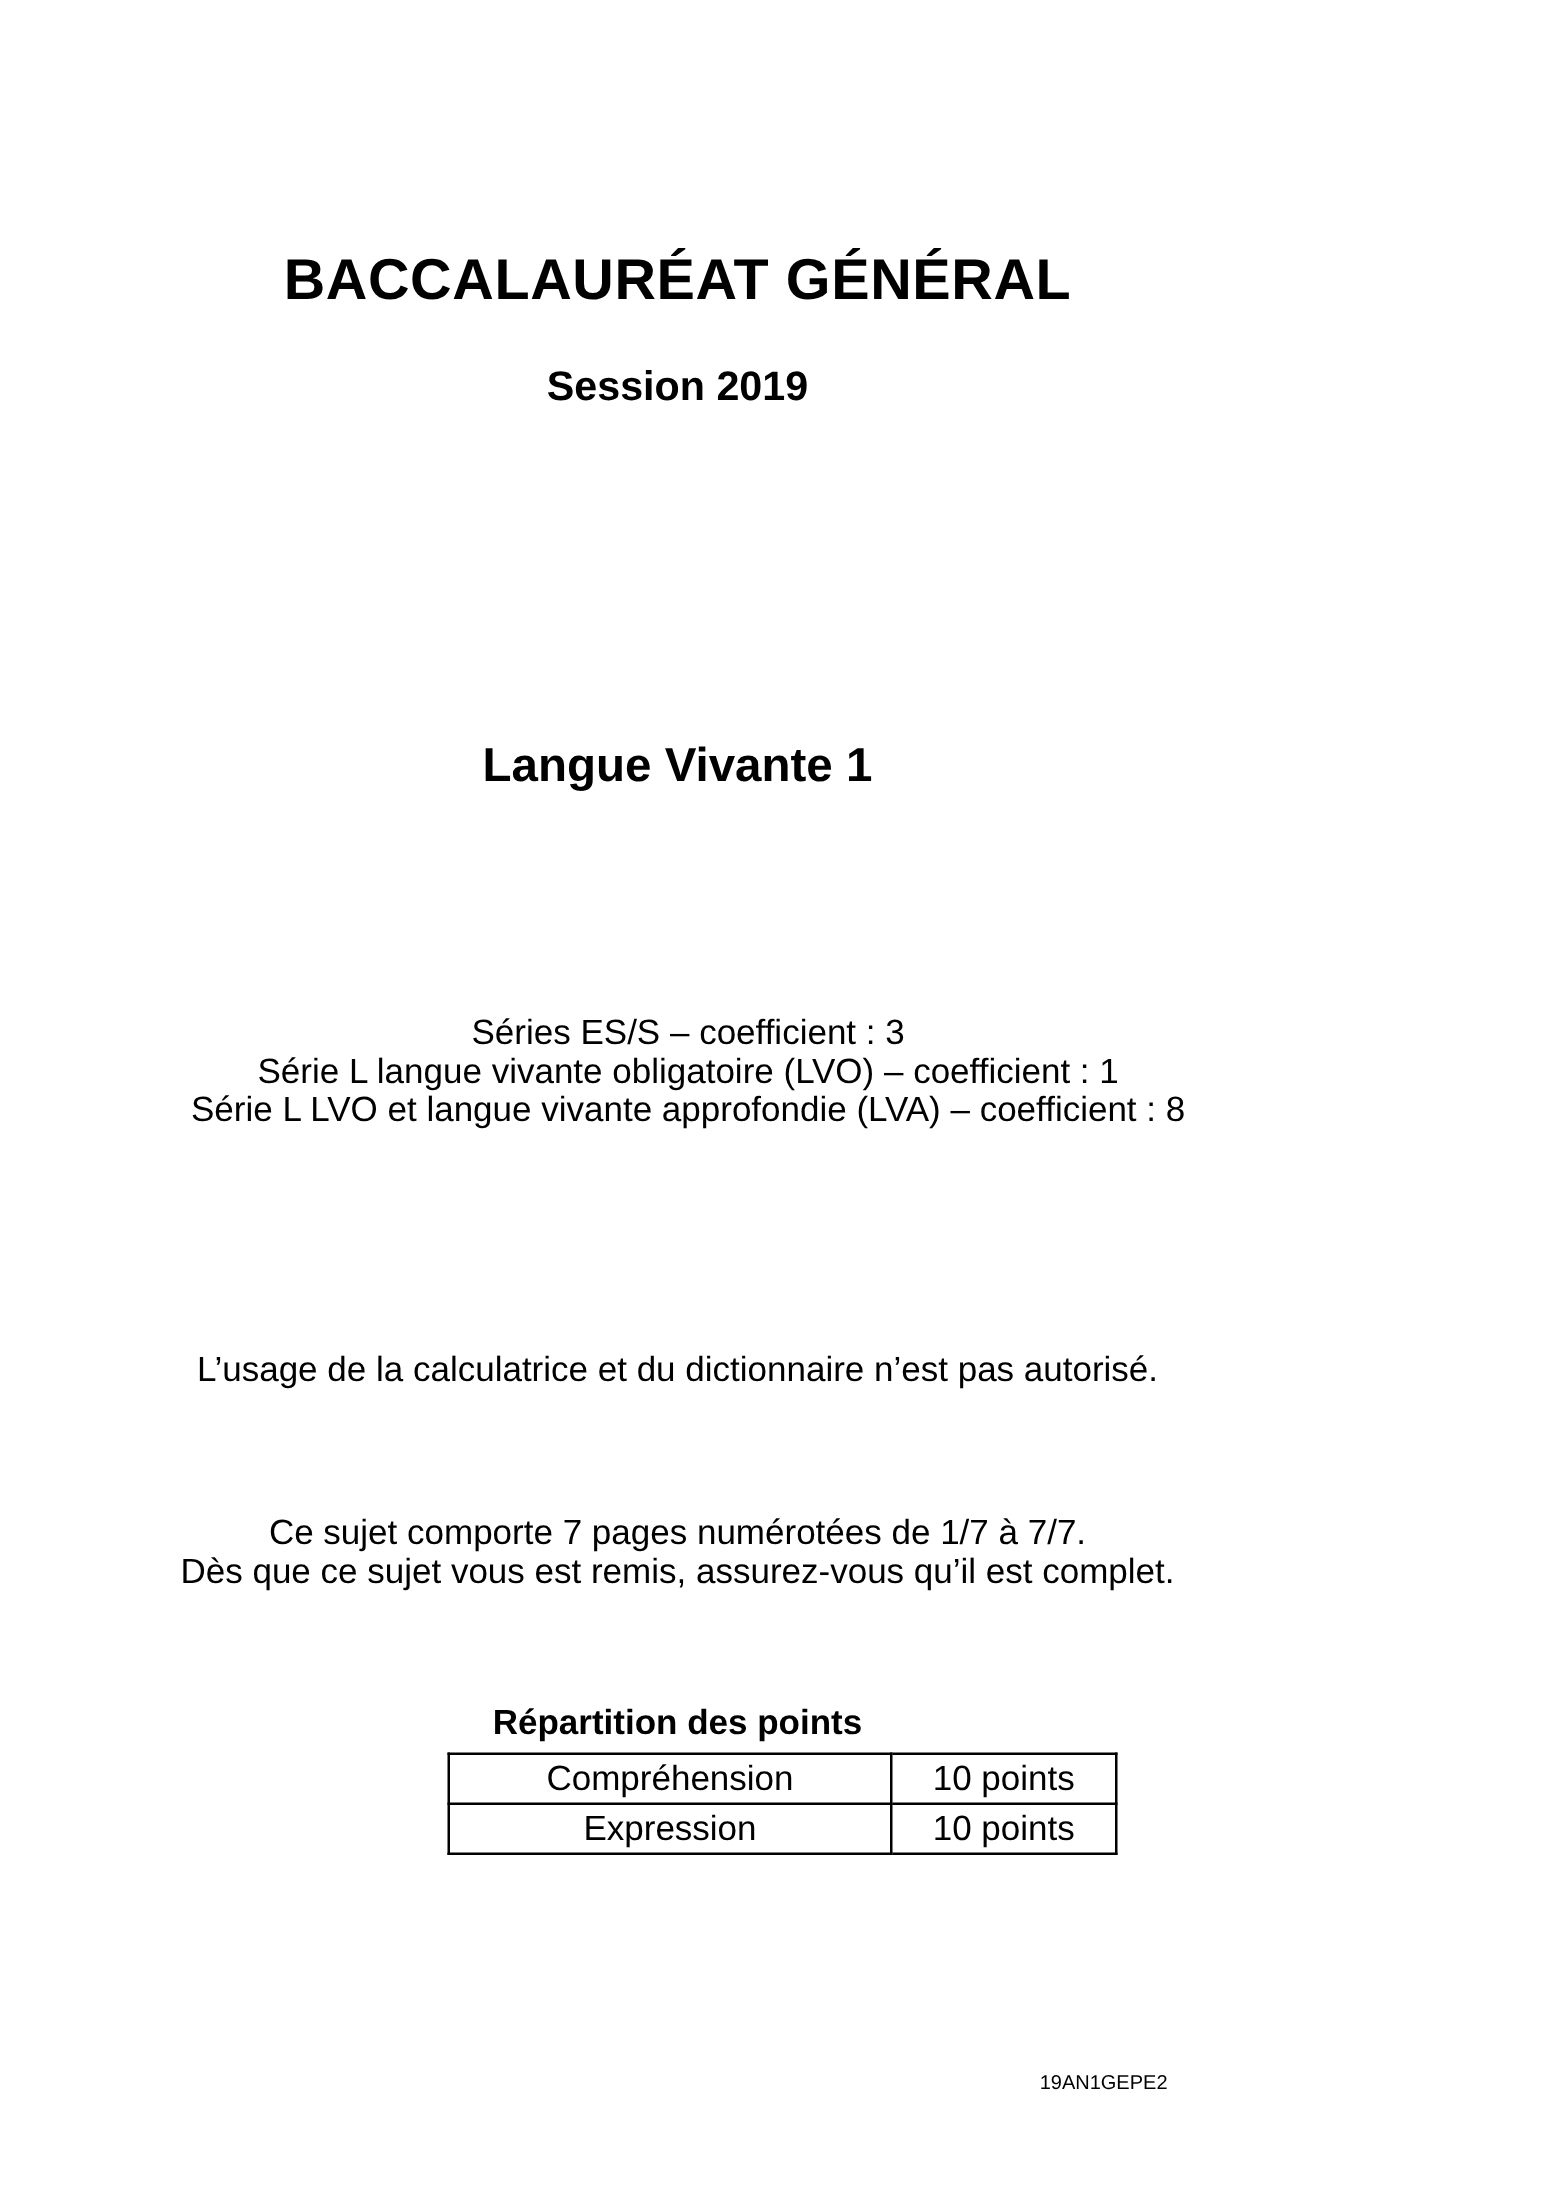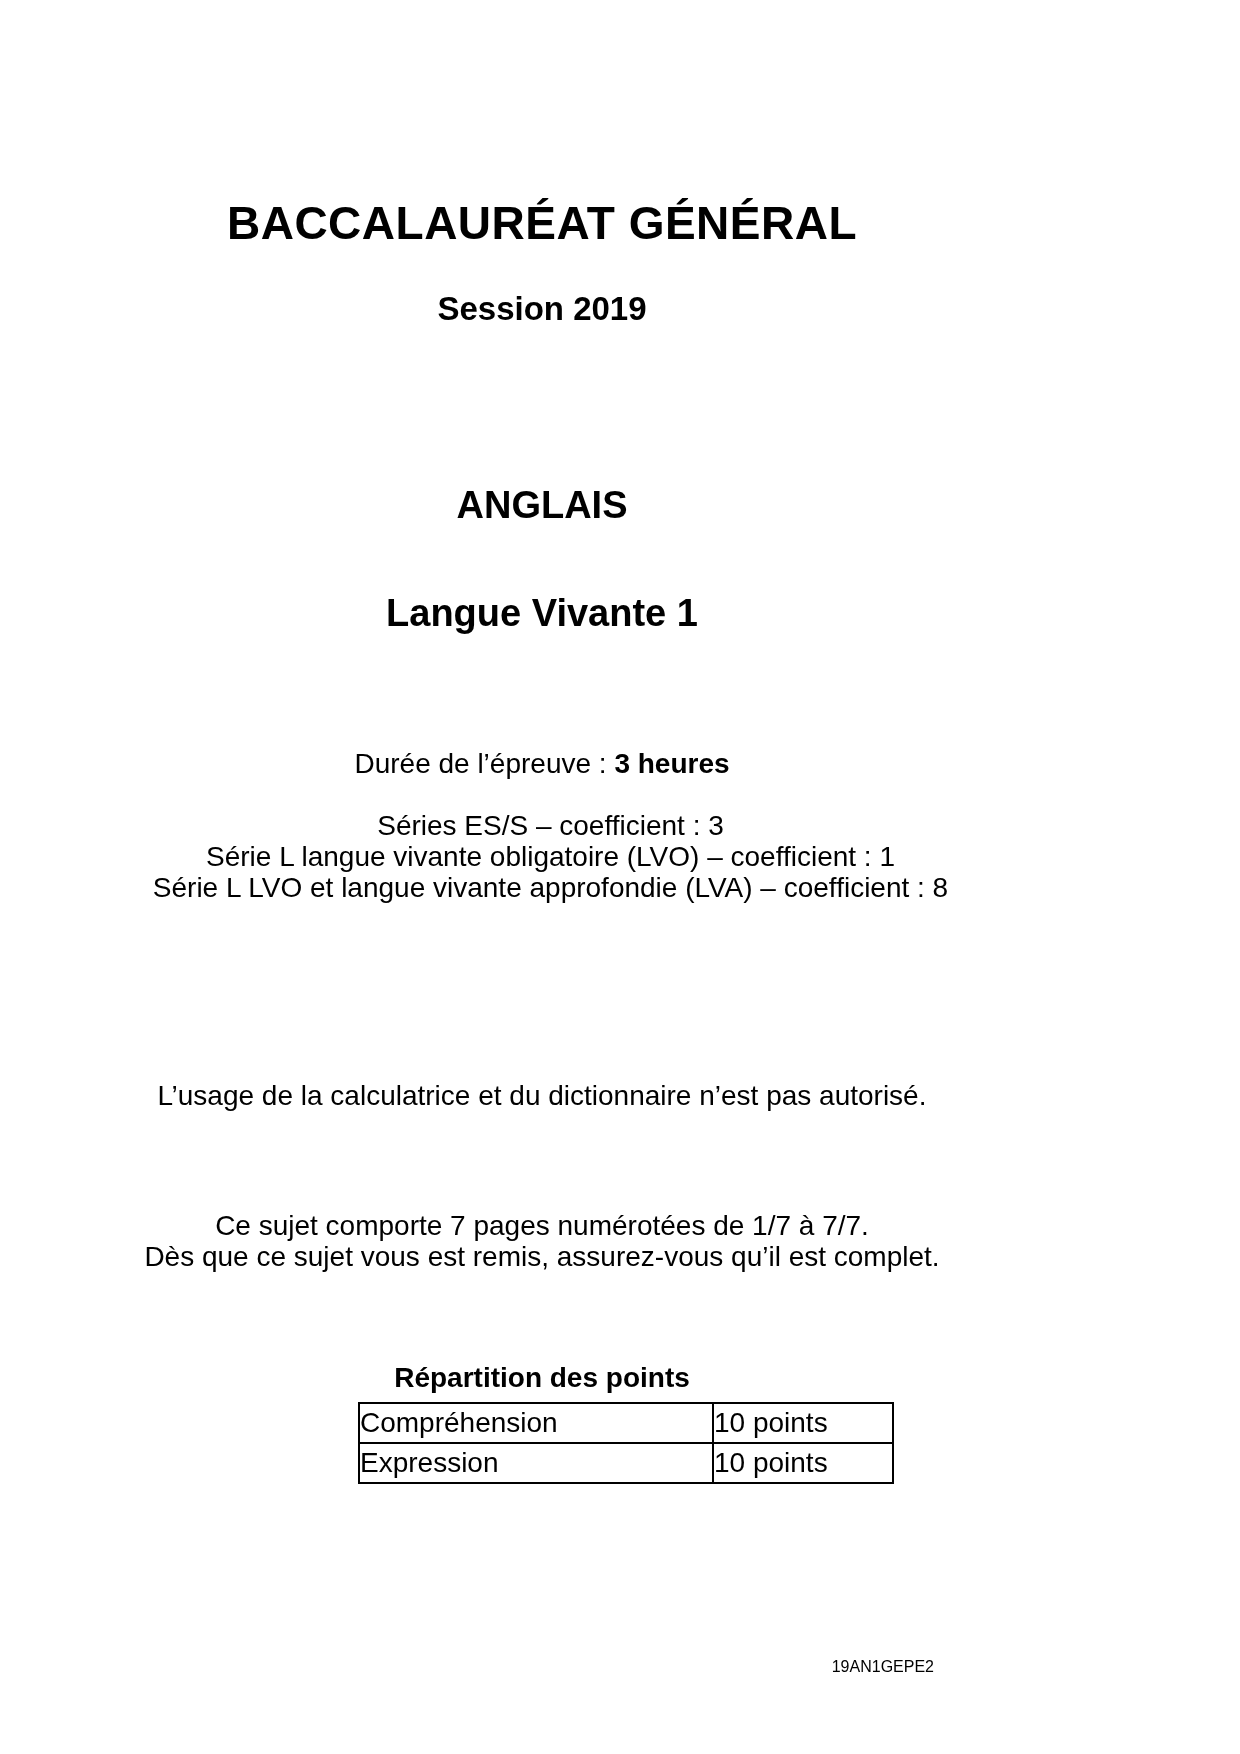--- a/index.html
+++ b/index.html
@@ -70,21 +70,21 @@
   }
   .points-table {
     position: absolute;
     top: 1402px;
     left: 358px;
     border-collapse: collapse;
   }
   .points-table td {
     border: 2px solid #000000;
     font-size: 28px;
-    text-align: left;
+    text-align: center;
     vertical-align: middle;
     height: 38px;
     padding: 0;
   }
   .points-table td.col-label { width: 352px; }
   .points-table td.col-points { width: 178px; }
   .footer-pagenum {
     position: absolute;
     top: 1658px;
     left: 0;
@@ -101,27 +101,23 @@
 </style>
 </head>
 <body>
 
 <div class="page">
 
   <div class="centered doc-title">BACCALAURÉAT GÉNÉRAL</div>
 
   <div class="centered doc-session">Session 2019</div>
 
-  <div class="centered doc-subject">ANGLAIS</div>
 
   <div class="centered doc-level">Langue Vivante 1</div>
 
-  <div class="centered doc-duration">
-    <span>Durée de l’épreuve : </span><span class="bold">3 heures</span>
-  </div>
 
   <div class="centered doc-series">
     <div>Séries ES/S – coefficient : 3</div>
     <div>Série L langue vivante obligatoire (LVO) – coefficient : 1</div>
     <div>Série L LVO et langue vivante approfondie (LVA) – coefficient : 8</div>
   </div>
 
   <div class="centered doc-calc-notice">L’usage de la calculatrice et du dictionnaire n’est pas autorisé.</div>
 
   <div class="centered doc-pages-notice">

